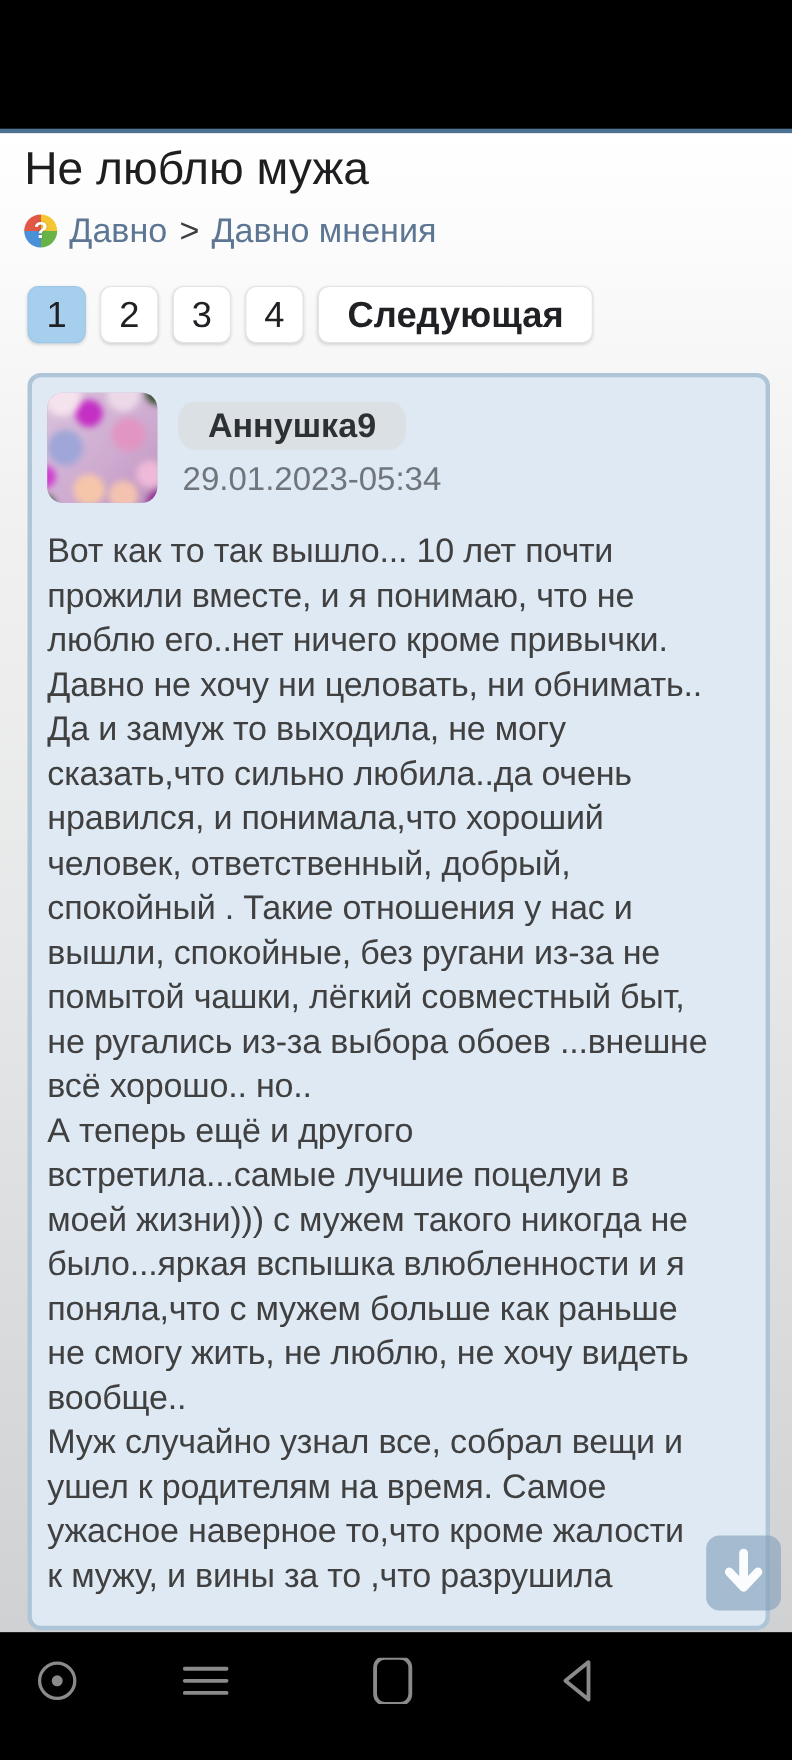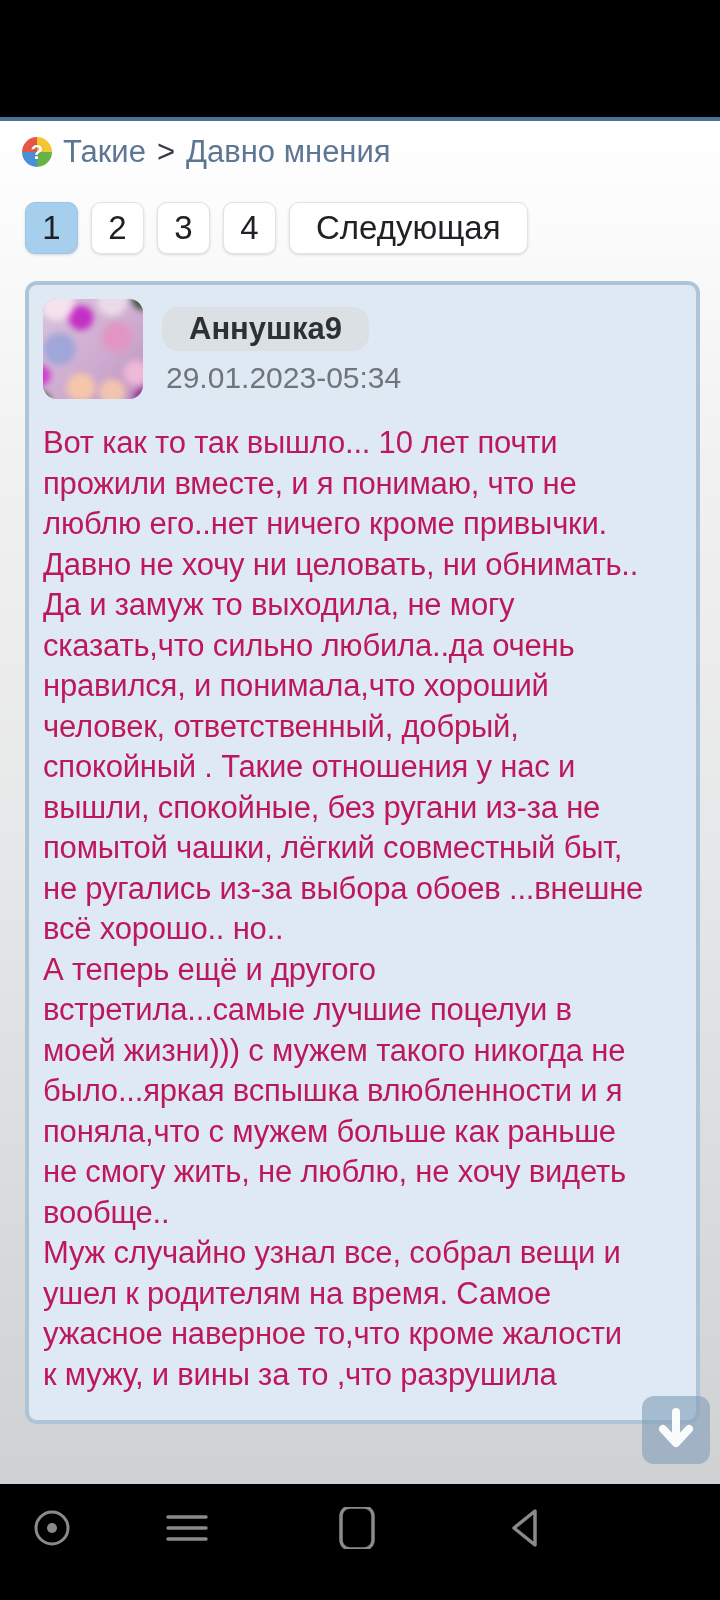--- a/index.html
+++ b/index.html
@@ -43,21 +43,21 @@
   .pagination { display:flex; gap:13px; margin:32px 0 0 25px; }
   .page-btn {
     height:52px; min-width:53px; box-sizing:border-box;
     border-radius:10px; background:#fff; border:1px solid #e3e3e3;
     box-shadow:0 1px 3px rgba(0,0,0,0.14);
     font-family:inherit; font-size:33px; color:#202124;
     display:flex; align-items:center; justify-content:center;
     padding:0 13px; cursor:pointer;
   }
   .page-btn.active { background:#a6cfee; border-color:#9cc6e8; }
-  .page-btn.next { padding:0 26px; }
+  .page-btn.next { padding:0 26px;font-weight:bold; }
 
   .post-card {
     box-sizing:border-box;
     margin:27px 20px 0 25px; width:675px; height:1143px;
     background:#dee9f4; border:4px solid #aec4d7; border-radius:12px;
     padding:14px 12px 20px 14px; overflow:hidden;
   }
   .post-head { display:flex; gap:19px; }
   .avatar {
     flex:none; width:100px; height:100px; border-radius:14px;
@@ -82,21 +82,21 @@
   }
   .meta { padding-top:8px; }
   .author-badge {
     display:inline-block; background:#dbe0e5; border-radius:16px;
     padding:4px 27px; font-size:31px; font-weight:bold; color:#2e3134; cursor:pointer;
   }
   .post-date { margin-top:10px; padding-left:4px; font-size:30px; color:#6f757b; }
 
   .post-body {
     margin-top:24px; font-size:31px; line-height:40.5px;
-    color:#be185d; letter-spacing:-0.2px; white-space:pre;
+    color:#404040; letter-spacing:-0.2px; white-space:pre;
   }
 
   .scroll-fab {
     position:absolute; top:1275px; right:10px; width:68px; height:68px;
     border:none; border-radius:12px; background:rgba(130,158,186,0.62);
     display:flex; align-items:center; justify-content:center; cursor:pointer; padding:0;
   }
 
   .nav-bar { position:relative; height:116px; background:#000; }
   .nav-icon { position:absolute; top:23px; width:42px; height:42px; cursor:pointer; }
@@ -108,24 +108,25 @@
 </head>
 <body>
 
 <div class="screen">
 
   <div class="status-bar"></div>
   <div class="header-line"></div>
 
   <div class="content">
 
+    <h1 class="page-title">Не люблю мужа</h1>
 
     <div class="breadcrumb">
       <span class="bc-icon">?</span>
-      <a class="bc-link">Такие</a>
+      <a class="bc-link">Давно</a>
       <span class="bc-sep">&gt;</span>
       <a class="bc-link">Давно мнения</a>
     </div>
 
     <div class="pagination">
       <button class="page-btn active">1</button>
       <button class="page-btn">2</button>
       <button class="page-btn">3</button>
       <button class="page-btn">4</button>
       <button class="page-btn next">Следующая</button>

